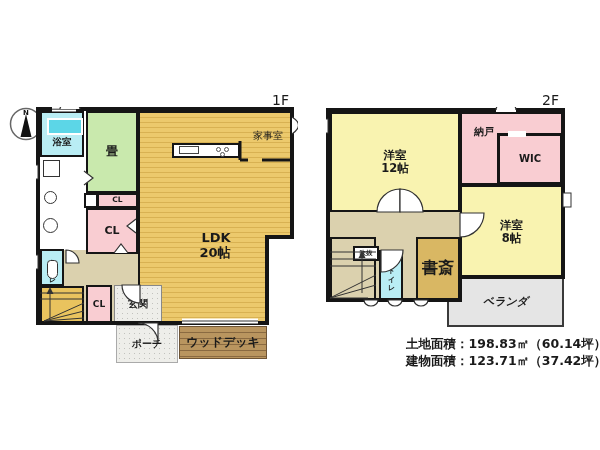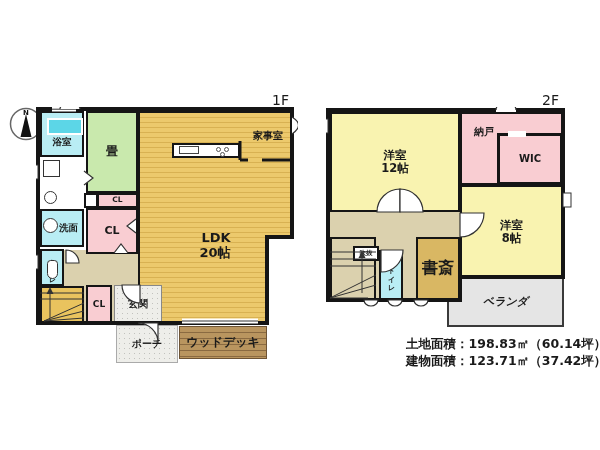--- a/index.html
+++ b/index.html
@@ -18,21 +18,21 @@
   .paleyellow{background:#f9f3b0;}
   .tan{background:#d9b763;}
   .stairbg{background:#e9c35e;}
   .ldkbg{background:repeating-linear-gradient(180deg,#ecc96c 0 4px,#d8b152 4px 5px);}
   .deck{background:repeating-linear-gradient(180deg,#b9955f 0 5px,#8a6a41 5px 6px);}
   .dots{background-color:#eeeeea;background-image:radial-gradient(#c2c2be 0.8px,transparent 0.9px);background-size:5px 5px;}
   .grey{background:#e5e5e5;font-style:italic;}
   .overlay{position:absolute;left:0;top:0;pointer-events:none;}
   .floorlabel{position:absolute;font-weight:normal;font-size:14px;}
   .arealine{font-weight:bold;font-size:12.5px;line-height:1.35;white-space:nowrap;}
-  .smalllbl{font-weight:bold;}
+  .smalllbl{font-weight:normal;}
 </style>
 </head>
 <body>
 
 <div class="stage">
 
   <svg class="abs" style="left:8px;top:101px;" width="36" height="42">
     <circle cx="18" cy="23" r="15.5" fill="#fff" stroke="#666" stroke-width="1.5"></circle>
     <text x="18" y="14" text-anchor="middle" font-size="7" font-weight="bold" fill="#111">N</text>
     <polygon points="18,13 12.5,36 23.5,36" fill="#111"></polygon>
@@ -64,23 +64,20 @@
     </div>
 
     <div class="room cyan" style="left:4px;top:4px;width:44px;height:46px;align-items:flex-end;font-size:9.5px;">
       <span style="margin-bottom:7px;">浴室</span>
     </div>
     <div class="abs" style="left:11px;top:11px;width:36px;height:17px;background:#5cd6e7;border:2px solid #fff;"></div>
 
     <div class="abs" style="left:7px;top:53px;width:17px;height:17px;background:#fff;border:1px solid #333;"></div>
     <div class="abs" style="left:8px;top:84px;width:13px;height:13px;background:#fff;border:1px solid #333;border-radius:50%;"></div>
 
-    <div class="room cyan" style="left:4px;top:102px;width:44px;height:38px;font-size:9.5px;justify-content:flex-end;">
-      <span style="margin-right:4px;">洗面</span>
-    </div>
     <div class="abs" style="left:7px;top:111px;width:15px;height:15px;background:#fff;border:1px solid #333;border-radius:50%;"></div>
 
     <div class="room cyan" style="left:4px;top:142px;width:24px;height:37px;font-size:7px;">
       <span class="vert">トイレ</span>
     </div>
     <div class="abs" style="left:11px;top:153px;width:11px;height:19px;background:#fff;border:1px solid #333;border-radius:4px 4px 6px 6px;"></div>
 
     <div class="room stairbg" style="left:4px;top:179px;width:44px;height:37px;"></div>
 
     <div class="room green" style="left:50px;top:4px;width:52px;height:82px;font-size:12px;">

